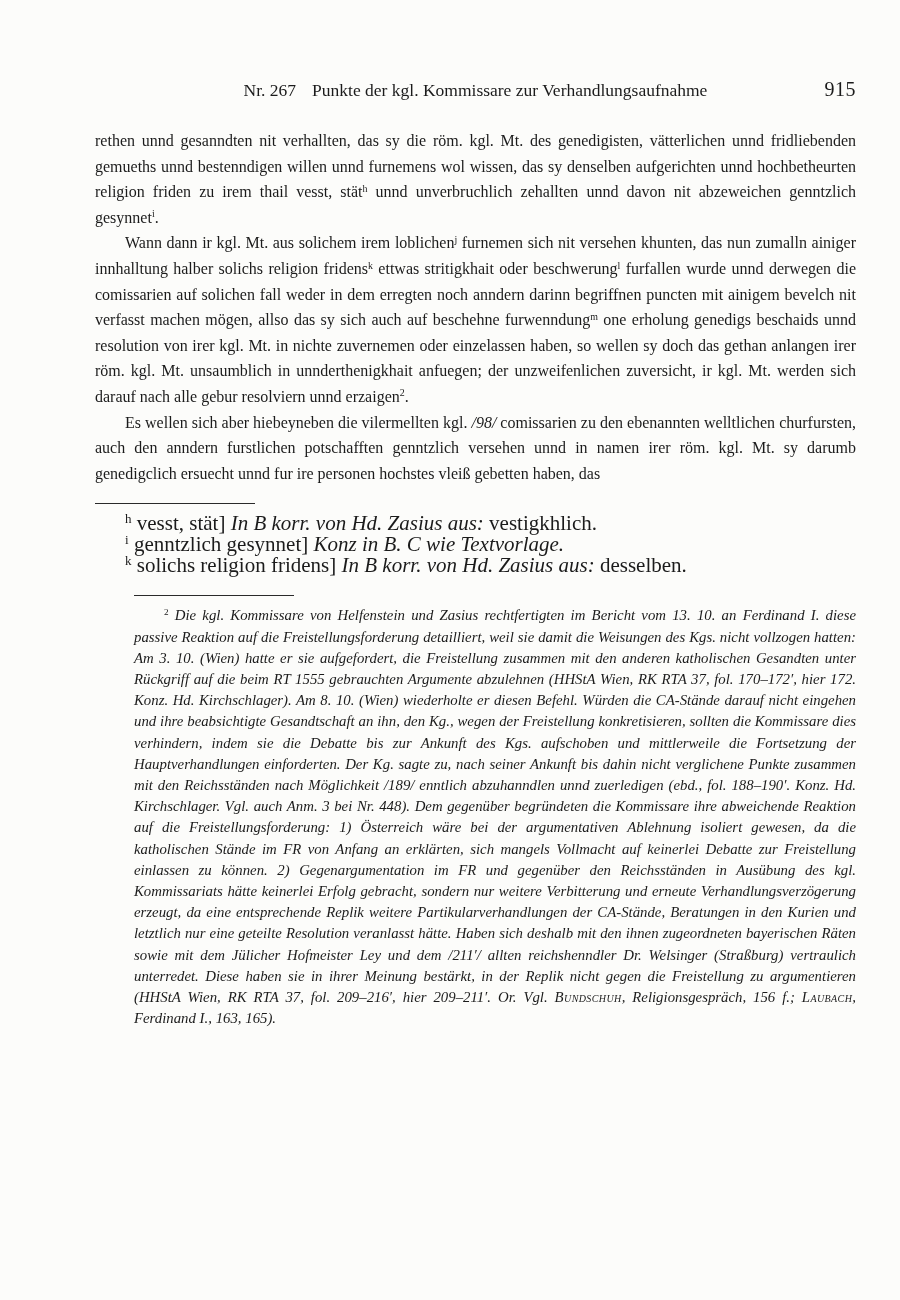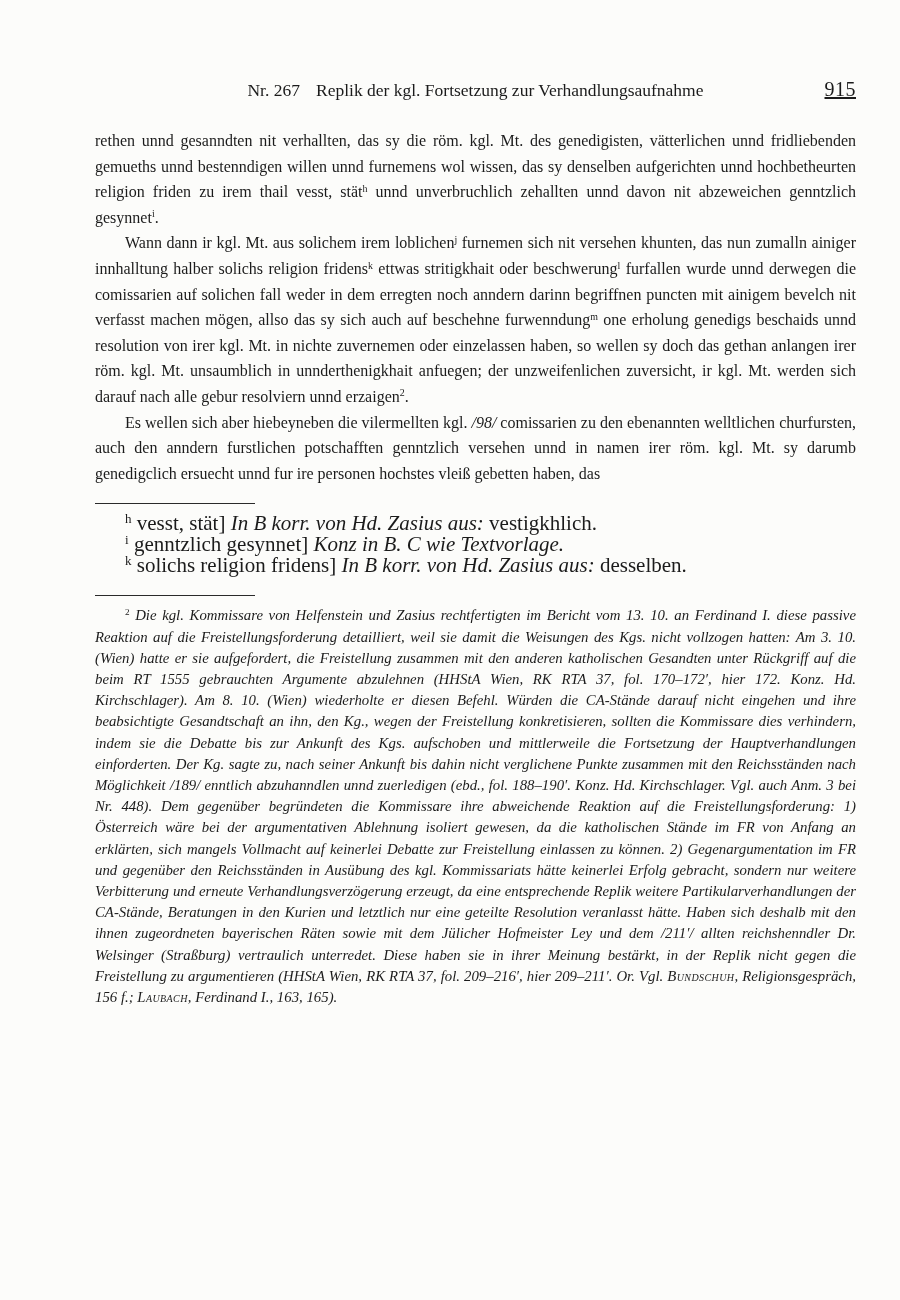--- a/index.html
+++ b/index.html
@@ -24,21 +24,20 @@
     margin-bottom: 27px;
     white-space: nowrap;
   }
   .pagehead .docnum { margin-right: 16px; }
   .pagehead .pagenum {
     position: absolute;
     right: 0;
     top: -2px;
     font-size: 20px;
     letter-spacing: 0.5px;
-    text-decoration: underline;
   }
   
   .body-text {
     font-size: 16px;
     line-height: 25.6px;
     text-align: justify;
     text-justify: inter-word;
   }
   .para { text-indent: 30px; }
   .para.no-indent { text-indent: 0; }
@@ -58,42 +57,42 @@
   }
   .apparatus { margin-top: 17px; }
   .apparatus .rule { margin-bottom: 9px; }
   .app-line {
     font-size: 21px;
     line-height: 21px;
     text-indent: 30px;
     text-align: justify;
   }
   
-  .footnotes { margin-top: 19px; }
+  .footnotes { margin-top: 19px; margin-left: 39px; }
   .footnotes .rule { margin-bottom: 9px; }
   .fn-text {
     font-size: 14.8px;
     line-height: 21.2px;
     text-align: justify;
     text-indent: 30px;
     font-style: italic;
   }
   .fn-text sup { font-style: normal; }
   .sc {
     font-variant: small-caps;
     letter-spacing: 0.4px;
   }
 </style>
 </head>
 <body>
 
 <div class="page">
 
   <header class="pagehead">
-    <span class="docnum">Nr. 267</span><span class="headtitle">Replik der kgl. Fortsetzung zur Verhandlungsaufnahme</span>
+    <span class="docnum">Nr. 267</span><span class="headtitle">Punkte der kgl. Kommissare zur Verhandlungsaufnahme</span>
     <span class="pagenum">915</span>
   </header>
 
   <main class="body-text">
     <p class="para no-indent">rethen unnd gesanndten nit verhallten, das sy die röm. kgl. Mt. des genedigisten, vätterlichen unnd fridliebenden gemueths unnd bestenndigen willen unnd furnemens wol wissen, das sy denselben aufgerichten unnd hochbetheurten religion friden zu irem thail vesst, stät<sup>h</sup> unnd unverbruchlich zehallten unnd davon nit abzeweichen genntzlich gesynnet<sup>i</sup>.</p>
     <p class="para">Wann dann ir kgl. Mt. aus solichem irem loblichen<sup>j</sup> furnemen sich nit versehen khunten, das nun zumalln ainiger innhalltung halber solichs religion fridens<sup>k</sup> ettwas stritigkhait oder beschwerung<sup>l</sup> furfallen wurde unnd derwegen die comissarien auf solichen fall weder in dem erregten noch anndern darinn begriffnen puncten mit ainigem bevelch nit verfasst machen mögen, allso das sy sich auch auf beschehne furwenndung<sup>m</sup> one erholung genedigs beschaids unnd resolution von irer kgl. Mt. in nichte zuvernemen oder einzelassen haben, so wellen sy doch das gethan anlangen irer röm. kgl. Mt. unsaumblich in unnderthenigkhait anfuegen; der unzweifenlichen zuversicht, ir kgl. Mt. werden sich darauf nach alle gebur resolviern unnd erzaigen<sup>2</sup>.</p>
     <p class="para">Es wellen sich aber hiebeyneben die vilermellten kgl. <em>/98/</em> comissarien zu den ebenannten welltlichen churfursten, auch den anndern furstlichen potschafften genntzlich versehen unnd in namen irer röm. kgl. Mt. sy darumb genedigclich ersuecht unnd fur ire personen hochstes vleiß gebetten haben, das</p>
   </main>
 
   <section class="apparatus">

